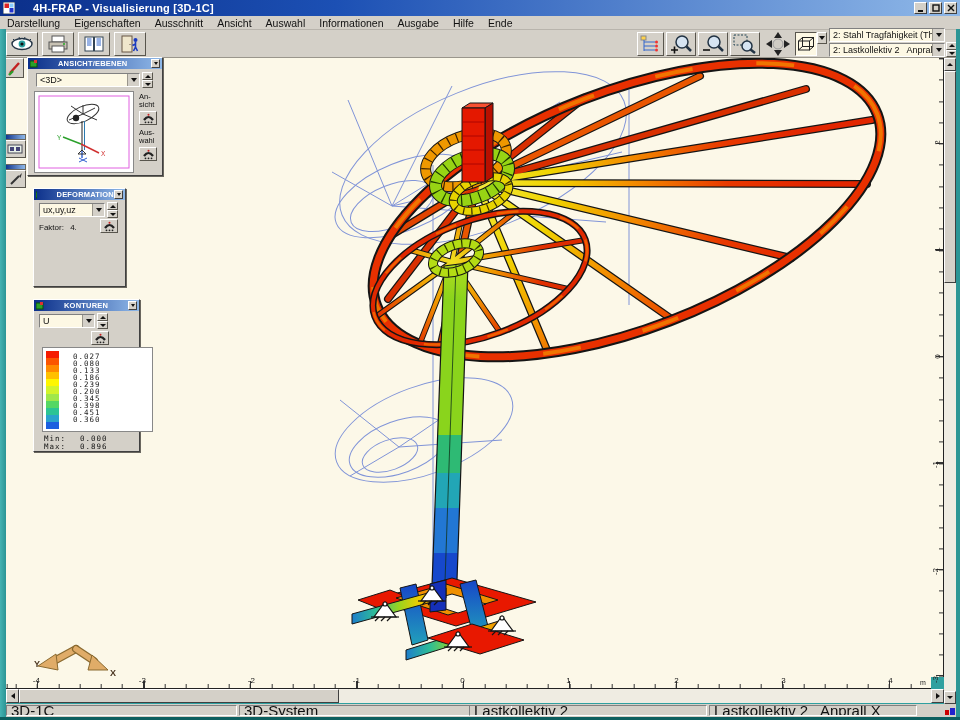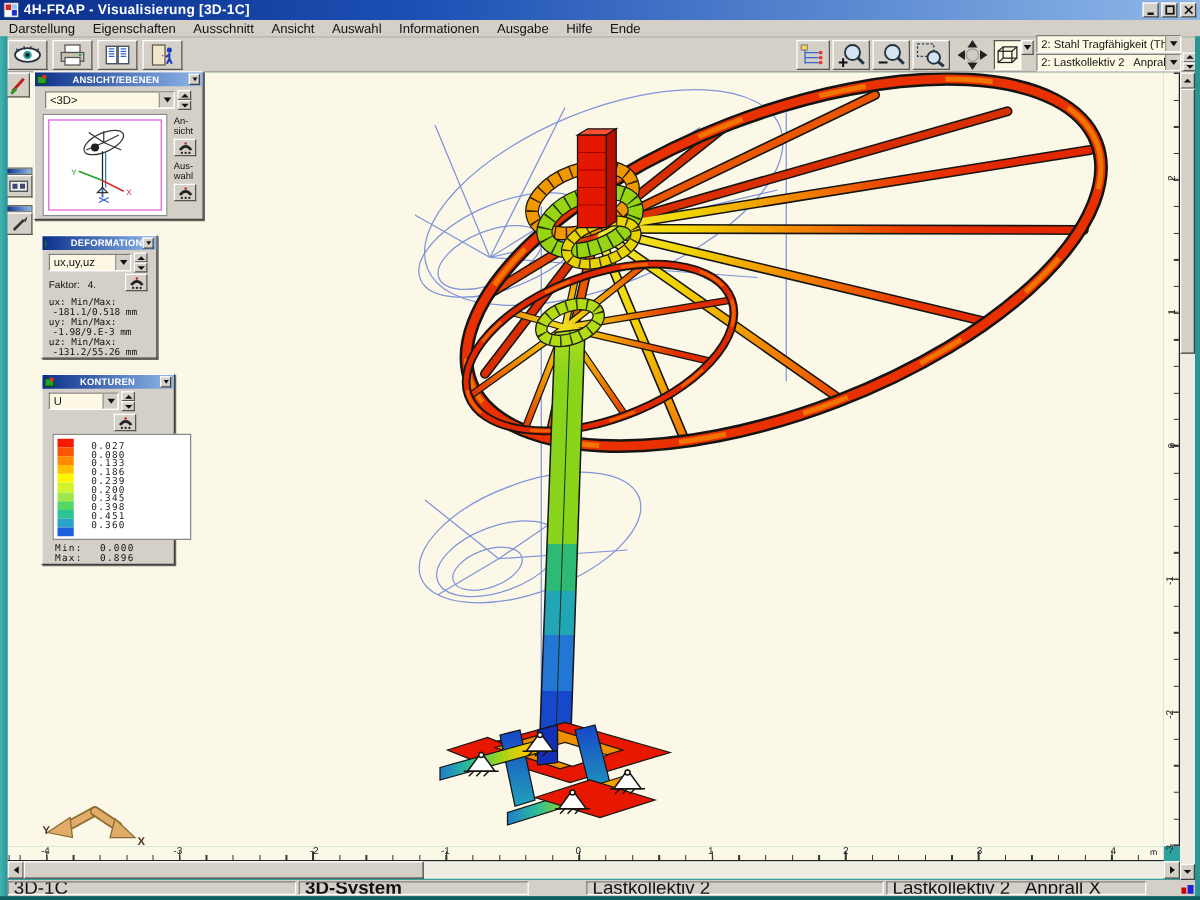--- a/index.html
+++ b/index.html
@@ -3,21 +3,21 @@
 <meta charset="utf-8">
 <style>
   * { margin:0; padding:0; box-sizing:border-box; }
   html,body { width:960px; height:720px; overflow:hidden; }
   body { font-family:"Liberation Sans", sans-serif; background:#2fa0a0; position:relative; }
   #app { position:absolute; inset:0; }
 
   
   .titlebar { position:absolute; left:0; top:0; width:960px; height:16px;
     background:linear-gradient(90deg,#0b2f8a,#1c50b4 35%,#8fb8e8); display:flex; align-items:center; padding:0 3px; }
-  .title-text { color:#fff; font-size:11px; font-weight:bold; margin-left:4px; letter-spacing:.2px; }
+  .title-text { color:#fff; font-size:11px; font-weight:bold; margin-left:18px; letter-spacing:.2px; }
   .win-buttons { position:absolute; right:3px; top:2px; display:flex; gap:2px; }
   .winbtn { width:13px; height:12px; background:#d4d0c8; border:1px solid; border-color:#fff #404040 #404040 #fff;
     display:flex; align-items:center; justify-content:center; }
   .menubar { position:absolute; left:0; top:16px; width:960px; height:14px; background:#d4d0c8;
     border-bottom:1px solid #b8b4ac; display:flex; align-items:center; font-size:10.5px; color:#111; }
   .menu-item { padding:0 7px; }
   .toolbar { position:absolute; left:0; top:30px; width:960px; height:28px; background:#d4d0c8;
     border-bottom:1px solid #9a968c; }
   .tbtn { position:absolute; top:2px; height:24px; background:#d4d0c8; border:1px solid;
     border-color:#fff #58554d #58554d #fff; display:flex; align-items:center; justify-content:center; }
@@ -549,28 +549,20 @@
     </div>
     <div class="fieldbtn" style="position:absolute;left:66px;top:30px;width:18px;height:14px;">
       <svg width="13" height="11">
           <path d="M2 7 Q6.5 1 11 7" fill="none" stroke="#222" stroke-width="2.2"></path>
           <circle cx="6.5" cy="1.8" r="1" fill="#c22"></circle>
           <circle cx="3.5" cy="9.3" r=".9" fill="#222"></circle>
           <circle cx="6.5" cy="9.3" r=".9" fill="#222"></circle>
           <circle cx="9.5" cy="9.3" r=".9" fill="#222"></circle>
         </svg>
     </div>
-    <div class="mono" style="position:absolute;left:5px;top:49px;font-size:7.5px;line-height:8px;color:#111;">
-      <div>ux: Min/Max:</div>
-      <div style="padding-left:3px;">-181.1/0.518 mm</div>
-      <div>uy: Min/Max:</div>
-      <div style="padding-left:3px;">-1.98/9.E-3 mm</div>
-      <div>uz: Min/Max:</div>
-      <div style="padding-left:3px;">-131.2/55.26 mm</div>
-    </div>
   </div>
 
   <div class="panel" style="left:33px;top:299px;width:107px;height:153px;">
     <div class="ptitle">
       <svg width="8" height="8">
           <rect x="0" y="1" width="7" height="6" fill="#2aa02a" stroke="#0a500a"></rect>
           <rect x="4" y="0" width="3" height="3" fill="#e03030"></rect>
         </svg>
       <span class="ttext">KONTUREN</span>
       <span class="pclose">
@@ -666,21 +658,21 @@
         <span class="tri-up-s"></span>
       </div>
     <div class="sthumb" style="left:0;top:13px;width:12px;height:212px;"></div>
     <div class="sbtn" style="left:0;bottom:0;width:12px;height:13px;">
         <span class="tri-down-s"></span>
       </div>
   </div>
 
   <div class="statusbar">
     <div class="statuscell" style="left:0;width:231px;">3D-1C</div>
-    <div class="statuscell" style="left:233px;width:184px;font-weight:bold;">3D-System</div>
+    <div class="statuscell" style="left:233px;width:273px;">3D-System</div>
     <div class="statuscell" style="left:463px;width:238px;">Lastkollektiv 2</div>
     <div class="statuscell" style="left:703px;width:208px;">Lastkollektiv 2   Anprall X</div>
     <svg style="position:absolute;right:1px;top:2px;" width="10" height="10">
         <rect x="0" y="4" width="4" height="5" fill="#c00"></rect>
         <rect x="5" y="2" width="5" height="7" fill="#22c"></rect>
       </svg>
   </div>
 
   <div class="teal-left"></div>
   <div class="teal-right"></div>

